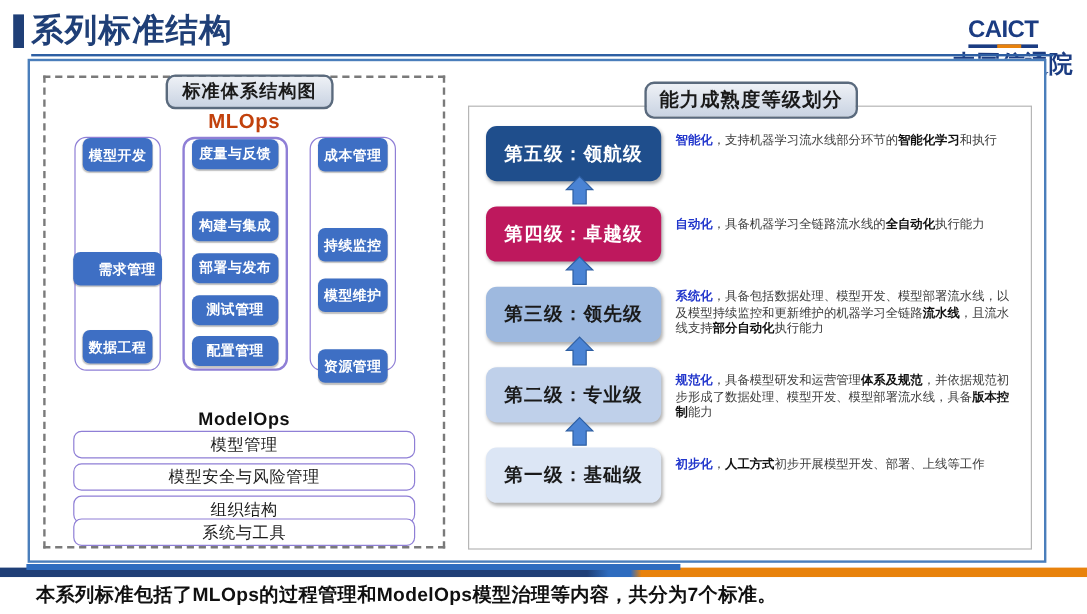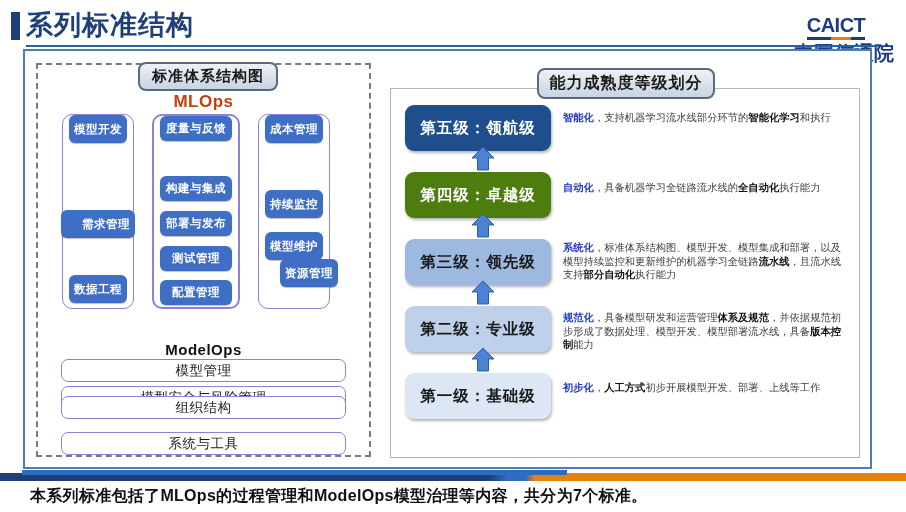--- a/index.html
+++ b/index.html
@@ -62,42 +62,42 @@
 
   #col-deliver .chip:nth-of-type(1){top:26px;}
   #col-deliver .chip:nth-of-type(2){top:60px;}
   #col-deliver .chip:nth-of-type(3){top:95px;}
   #col-deliver .chip:nth-of-type(4){top:130px;}
   #col-deliver .chip:nth-of-type(5){top:164px;}
 
   #col-ops .chip:nth-of-type(1){top:27px;}
   #col-ops .chip:nth-of-type(2){top:75px;}
   #col-ops .chip:nth-of-type(3){top:117px;}
-  #col-ops .chip:nth-of-type(4){top:144px;margin-left:15px;}
+  #col-ops .chip:nth-of-type(4){top:176px;}
 
   .modelops-bar{position:absolute;left:61px;width:285px;height:23px;border:1.5px solid #8f7fd6;
      border-radius:7px;background:#fff;box-sizing:border-box;display:flex;align-items:center;
      justify-content:center;font-size:13.5px;color:#1a1a1a;letter-spacing:0.5px;}
-  #mo0{top:359px;} #mo1{top:386px;} #mo2{top:396px;} #mo3{top:432px;}
+  #mo0{top:359px;} #mo1{top:386px;} #mo2{top:413px;} #mo3{top:432px;}
 
   
   #right-region{position:absolute;left:390px;top:88px;width:470px;height:370px;
      border:1px solid #b6b6b6;background:#fff;box-sizing:border-box;}
   #right-badge{left:537px;top:68px;width:174px;height:27px;font-size:16px;z-index:5;}
   .lvl-box{position:absolute;left:14px;width:146px;height:46px;border-radius:9px;
      display:flex;align-items:center;justify-content:center;font-size:15.5px;font-weight:bold;
      letter-spacing:1px;box-shadow:1px 2px 3px rgba(0,0,0,.30);box-sizing:border-box;}
   .arrow{position:absolute;left:79px;width:26px;height:26px;}
   .desc{position:absolute;left:172px;width:286px;font-size:10.3px;line-height:13.5px;
      color:#3d3d3d;letter-spacing:0px;}
   .desc b{color:#111;}
   .kw{color:#2337CC;font-weight:bold;}
 
   #lvl5{top:16px;background:#1F4E8C;color:#fff;}
-  #lvl4{top:83px;background:#4d7c0f;color:#fff;}
+  #lvl4{top:83px;background:#be185d;color:#fff;}
   #lvl3{top:150px;background:#9EB9DF;color:#1a1a1a;}
   #lvl2{top:217px;background:#BFD0EA;color:#1a1a1a;}
   #lvl1{top:284px;background:#DCE6F5;color:#1a1a1a;}
 
   #arr4{top:57px;} #arr3{top:124px;} #arr2{top:191px;} #arr1{top:258px;}
 
   #d5{top:22px;} #d4{top:92px;} #d3{top:152px;} #d2{top:222px;} #d1{top:292px;}
 
   
   #bottom-accent{position:absolute;left:0;top:473px;width:906px;height:8px;
@@ -193,21 +193,21 @@
 
   <div class="desc" id="d5">
     <span class="kw">智能化</span><span>，支持机器学习流水线部分环节的</span><b>智能化学习</b><span>和执行</span>
   </div>
 
   <div class="desc" id="d4">
     <span class="kw">自动化</span><span>，具备机器学习全链路流水线的</span><b>全自动化</b><span>执行能力</span>
   </div>
 
   <div class="desc" id="d3">
-    <span class="kw">系统化</span><span>，标准体系结构图、模型开发、模型集成和部署，以及模型持续监控和更新维护的机器学习全链路</span><b>流水线</b><span>，且流水线支持</span><b>部分自动化</b><span>执行能力</span>
+    <span class="kw">系统化</span><span>，具备包括数据处理、模型开发、模型部署流水线，以及模型持续监控和更新维护的机器学习全链路</span><b>流水线</b><span>，且流水线支持</span><b>部分自动化</b><span>执行能力</span>
   </div>
 
   <div class="desc" id="d2">
     <span class="kw">规范化</span><span>，具备模型研发和运营管理</span><b>体系及规范</b><span>，并依据规范初步形成了数据处理、模型开发、模型部署流水线，具备</span><b>版本控制</b><span>能力</span>
   </div>
 
   <div class="desc" id="d1">
     <span class="kw">初步化</span><span>，</span><b>人工方式</b><span>初步开展模型开发、部署、上线等工作</span>
   </div>
 </div>

